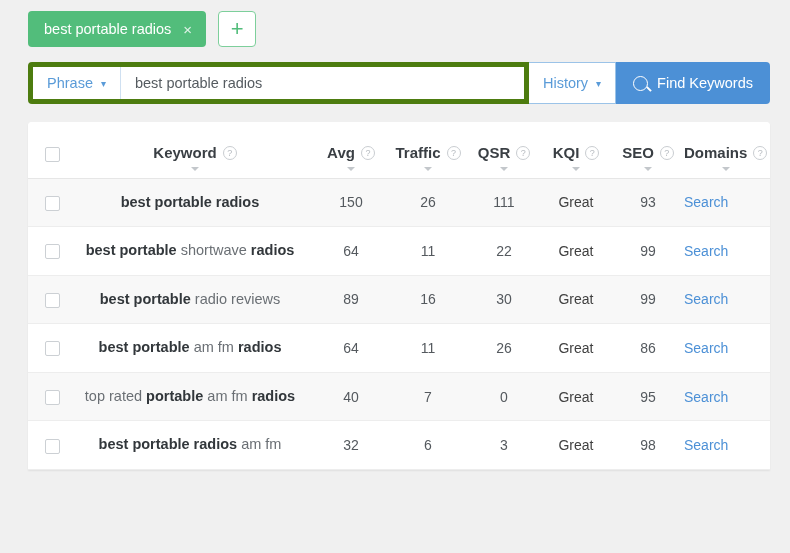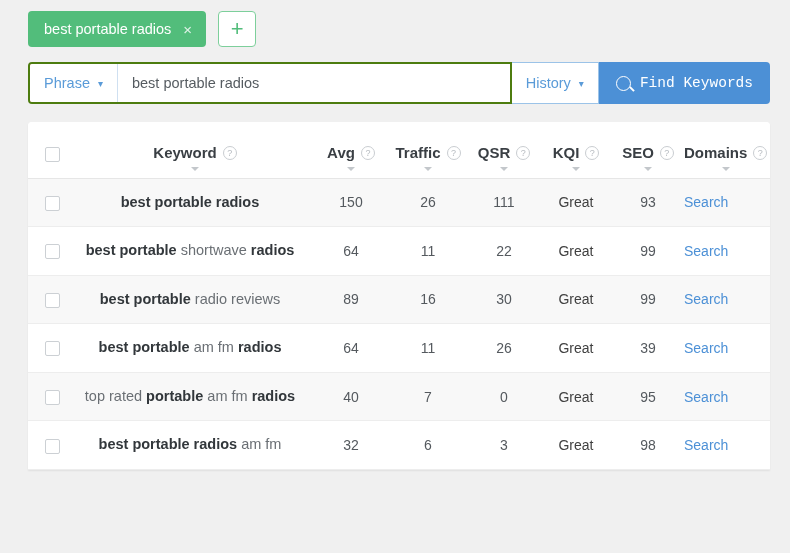--- a/index.html
+++ b/index.html
@@ -64,21 +64,21 @@
   .searchrow {
     display: flex;
     align-items: stretch;
     margin: 16px 0 0 28px;
     width: 742px;
     height: 42px;
   }
   .inputgroup {
     display: flex;
     flex: 1;
-    border: 2px solid #4d7c0f;
+    border: 5px solid #4d7c0f;
     border-radius: 4px 0 0 4px;
     background: #fca5a5;
     overflow: hidden;
     min-width: 0;
   }
   .mode-select {
     display: flex;
     align-items: center;
     padding: 0 14px;
     color: #5a9bd8;
@@ -122,21 +122,21 @@
     align-items: center;
     gap: 9px;
     padding: 0 17px;
     background: #4c90d6;
     color: #ffffff;
     font-size: 14.5px;
     border: 0;
     border-radius: 0 4px 4px 0;
     cursor: pointer;
     white-space: nowrap;
-    font-family: Liberation Mono, monospace;
+    font-family: Liberation Sans, sans-serif;
   }
   .mag {
     display: inline-block;
     width: 13px;
     height: 13px;
     border: 1.8px solid #fff;
     border-radius: 50%;
     position: relative;
   }
   .mag:after {
@@ -369,21 +369,21 @@
           <td class="col-seo">99</td>
           <td class="col-dom"><span class="searchlink">Search</span></td>
         </tr>
         <tr>
           <td class="col-cb"><span class="cb"></span></td>
           <td class="col-kw kwtext"><b>best portable </b><span>am fm </span><b>radios</b></td>
           <td class="col-avg">64</td>
           <td class="col-traf">11</td>
           <td class="col-qsr">26</td>
           <td class="col-kqi great">Great</td>
-          <td class="col-seo">39</td>
+          <td class="col-seo">86</td>
           <td class="col-dom"><span class="searchlink">Search</span></td>
         </tr>
         <tr>
           <td class="col-cb"><span class="cb"></span></td>
           <td class="col-kw kwtext"><span>top rated </span><b>portable </b><span>am fm </span><b>radios</b></td>
           <td class="col-avg">40</td>
           <td class="col-traf">7</td>
           <td class="col-qsr">0</td>
           <td class="col-kqi great">Great</td>
           <td class="col-seo">95</td>

